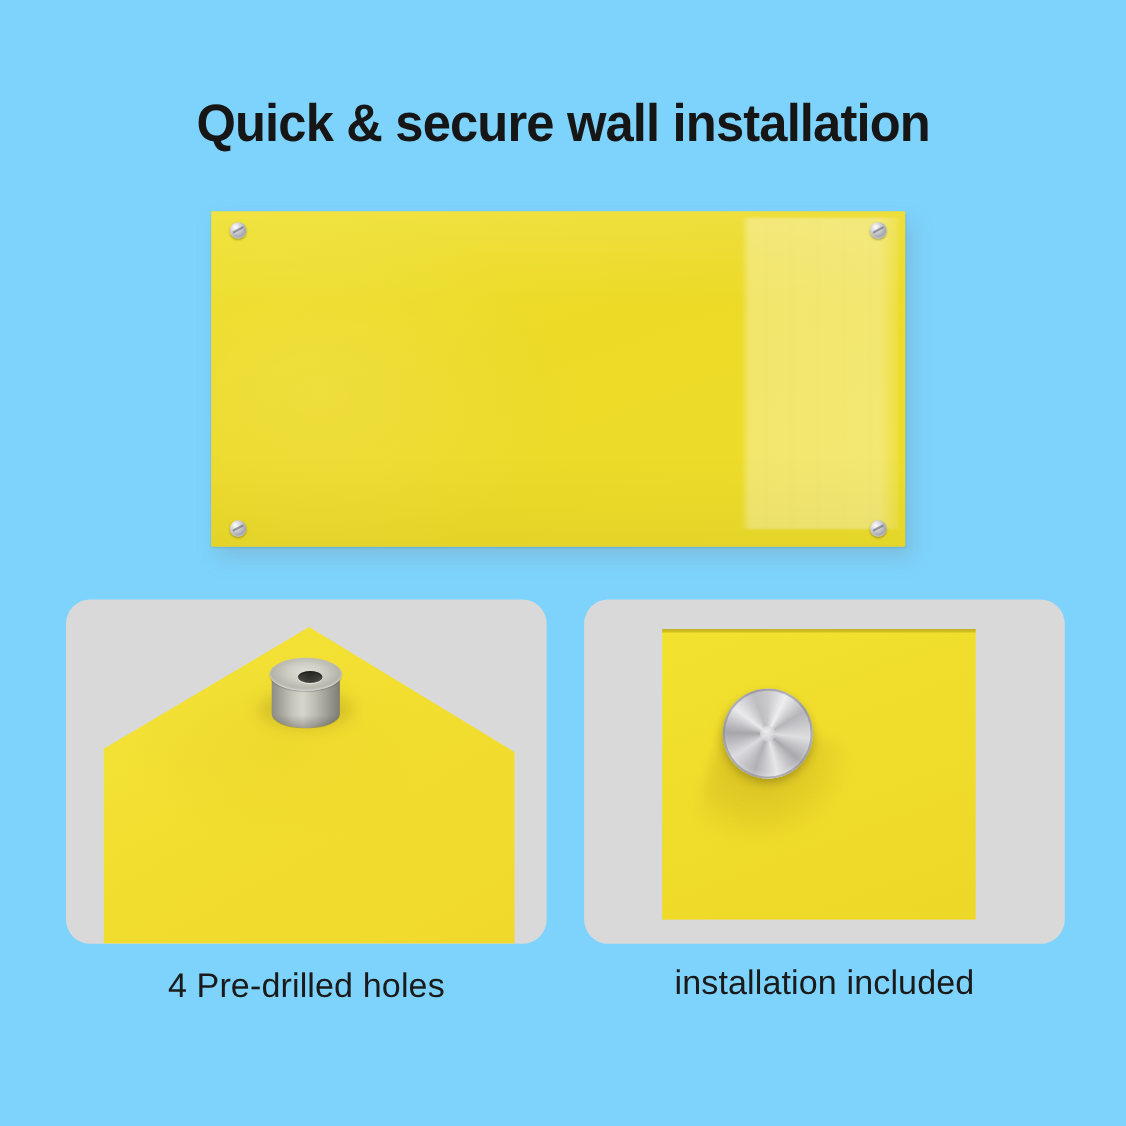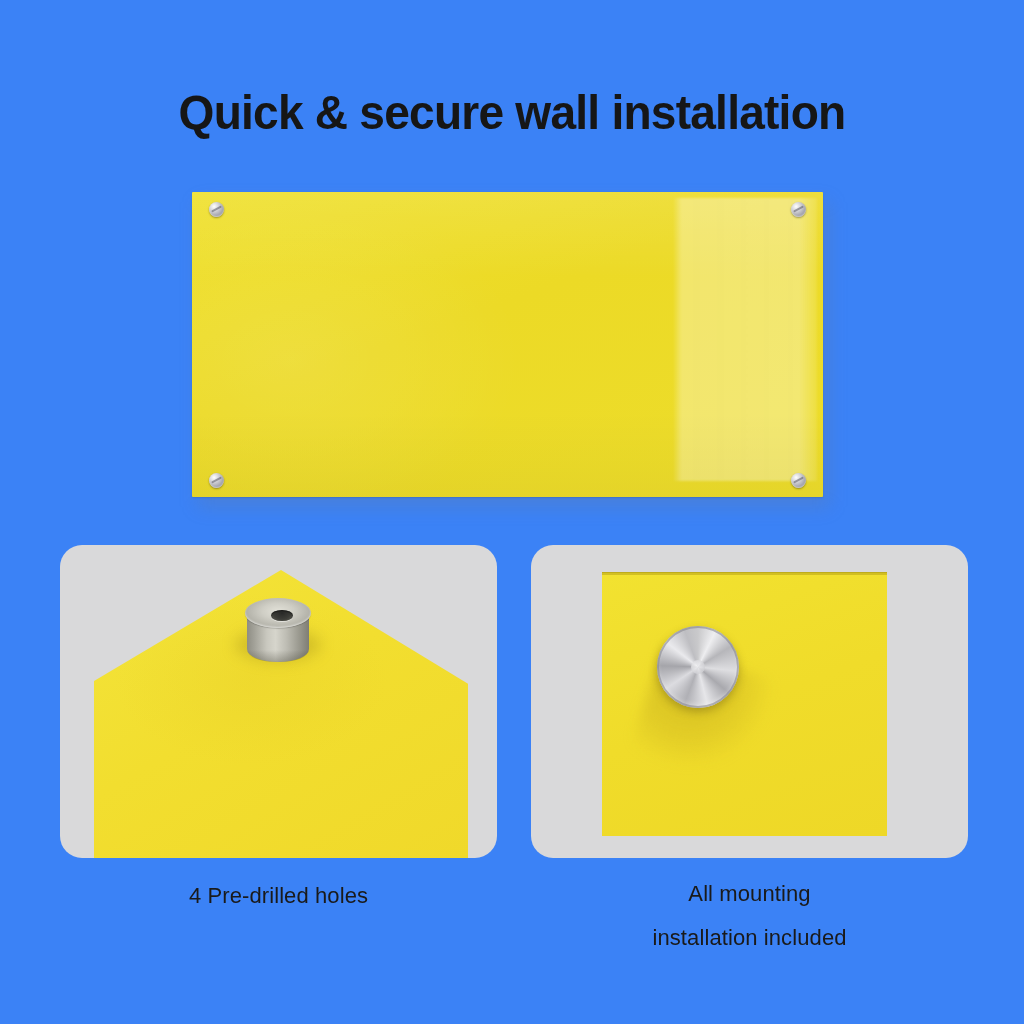--- a/index.html
+++ b/index.html
@@ -11,21 +11,21 @@
     width: 1024px;
     height: 1024px;
     overflow: hidden;
     font-family: "Liberation Sans", sans-serif;
   }
 
   #page {
     position: relative;
     width: 1024px;
     height: 1024px;
-    background: #3b82f6;
+    background: #7dd3fc;
     overflow: hidden;
   }
 
   
   .page-title {
     position: absolute;
     left: 0;
     top: 85px;
     width: 1024px;
     text-align: center;
@@ -286,21 +286,21 @@
     filter: blur(1px);
     z-index: -1;
   }
 
   
   .caption {
     position: absolute;
     text-align: center;
     font-family: "Liberation Sans", sans-serif;
     font-weight: normal;
-    font-size: 22px;
+    font-size: 31px;
     line-height: 44px;
     color: #1a1a1a;
     letter-spacing: 0.1px;
   }
   .caption-left {
     left: 60px;
     top: 874px;
     width: 437px;
   }
   .caption-right {
@@ -347,17 +347,16 @@
   </div>
   <div class="cap-shadow"></div>
   <div class="cap-rim"></div>
   <div class="cap">
     <div class="cap-core"></div>
   </div>
 
   <div class="caption caption-left">4 Pre-drilled holes</div>
 
   <div class="caption caption-right">
-    <div>All mounting</div>
     <div>installation included</div>
   </div>
 
 </div>
 
 </body></html>

